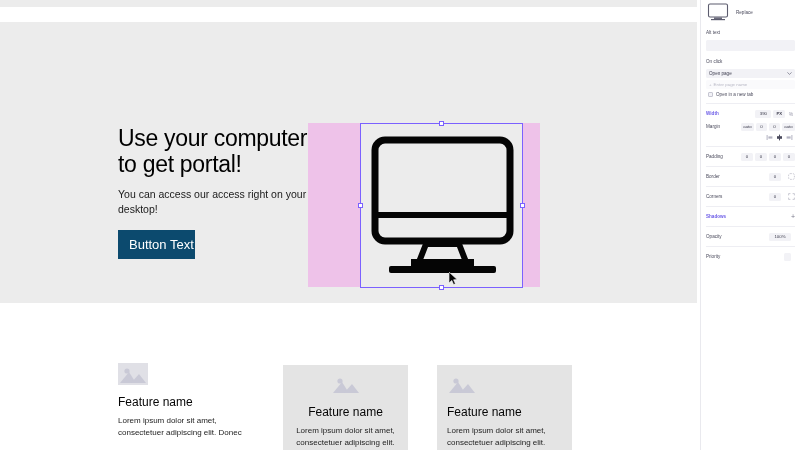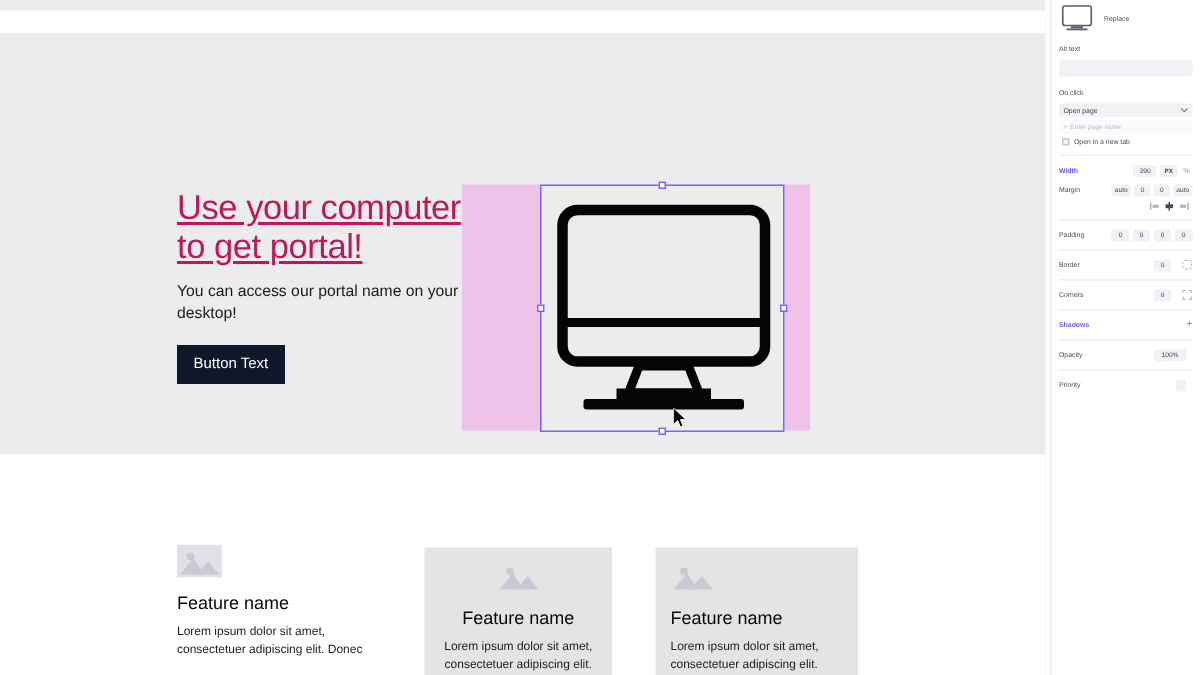--- a/index.html
+++ b/index.html
@@ -26,34 +26,33 @@
   .hero {
     position: absolute; left: 0; top: 22px;
     width: 697px; height: 281px;
     background: #ececec;
   }
   .hero-copy {
     position: absolute; left: 118px; top: 103px; width: 190px;
   }
   .hero-title {
     font-size: 23px; line-height: 26px;
-    font-weight: 400; color: #be185d;
+    font-weight: 400; color: #000000;
     letter-spacing: -0.3px;
-    text-decoration: underline;
   }
   .hero-sub {
     margin-top: 10px;
     font-size: 10.5px; line-height: 15px;
     color: #1a1a1a;
   }
   .hero-btn {
     display: inline-block; margin-top: 13px;
-    background: #0f172a; color: #ffffff;
-    font-size: 10px; line-height: 1;
-    padding: 8px 11px 8px 11px;
+    background: #0c4a6e; color: #ffffff;
+    font-size: 13px; line-height: 1;
+    padding: 8px 1px 8px 11px;
     border: none; cursor: pointer;
     font-family: "Liberation Sans", sans-serif;
   }
 
   
   .pink-band {
     position: absolute; left: 308px; top: 101px;
     width: 232px; height: 164px;
     background: #eec2e9;
   }
@@ -205,21 +204,21 @@
 
     <div class="site-navbar"></div>
 
     <div class="hero">
 
       <div class="hero-copy">
         <div class="hero-title">
           <span>Use your computer</span><br>
           <span>to get portal!</span>
         </div>
-        <div class="hero-sub">You can access our portal name on your desktop!</div>
+        <div class="hero-sub">You can access our access right on your desktop!</div>
         <button class="hero-btn">Button Text</button>
       </div>
 
       <div class="pink-band"></div>
 
       <div class="sel-box">
         <span class="handle h-top"></span>
         <span class="handle h-bottom"></span>
         <span class="handle h-left"></span>
         <span class="handle h-right"></span>

